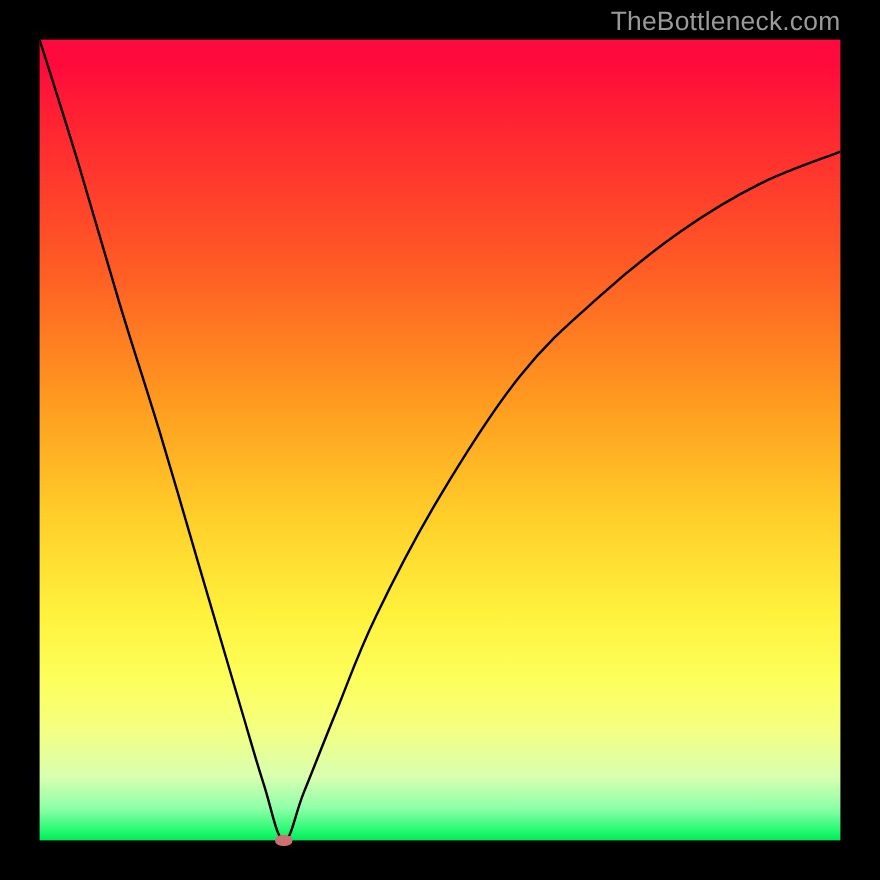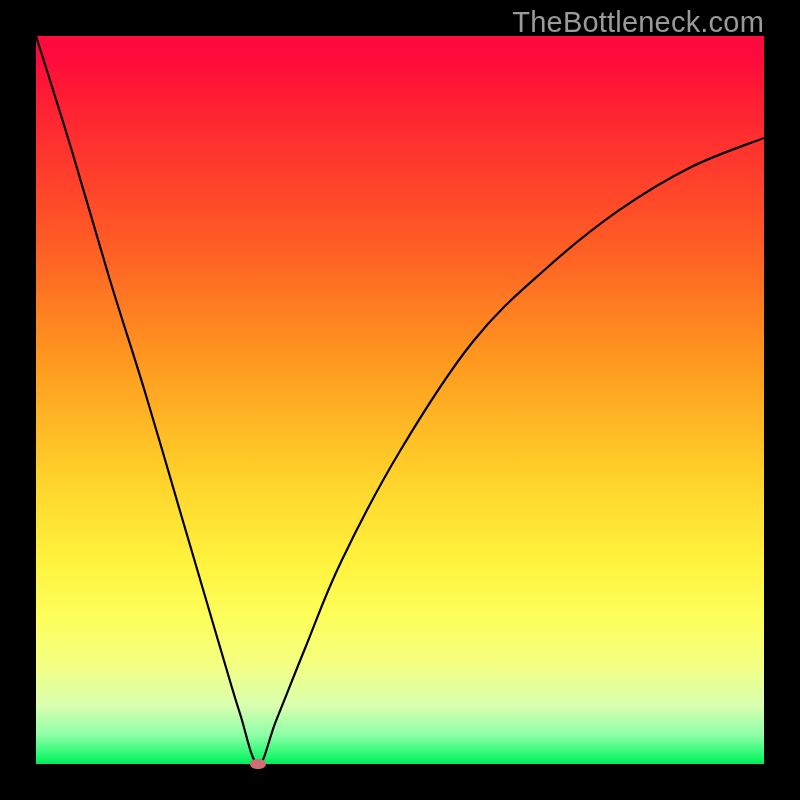--- a/index.html
+++ b/index.html
@@ -55,21 +55,21 @@
     height: 10px;
     border-radius: 50% / 60%;
     background: #cf6f74;
     transform: translate(-50%, -50%);
   }
   .watermark {
     position: absolute;
     top: 6px;
     right: 36px;
     color: #9a9a9a;
-    font-size: 29px;
+    font-size: 24px;
     font-weight: 500;
     letter-spacing: 0.2px;
     user-select: none;
   }
 </style>
 </head>
 <body>
 
 <div class="frame">
 

